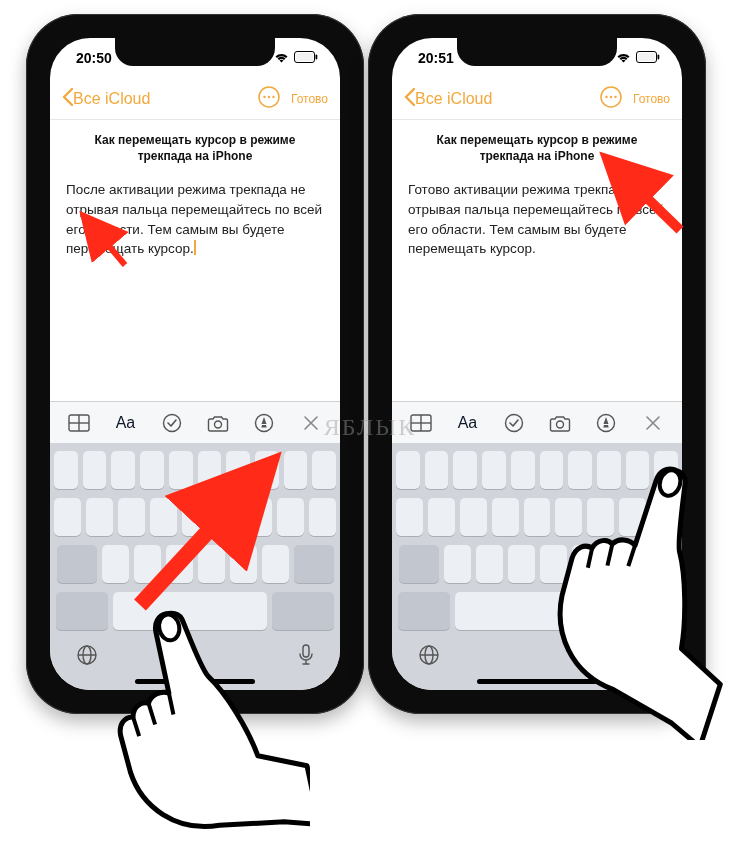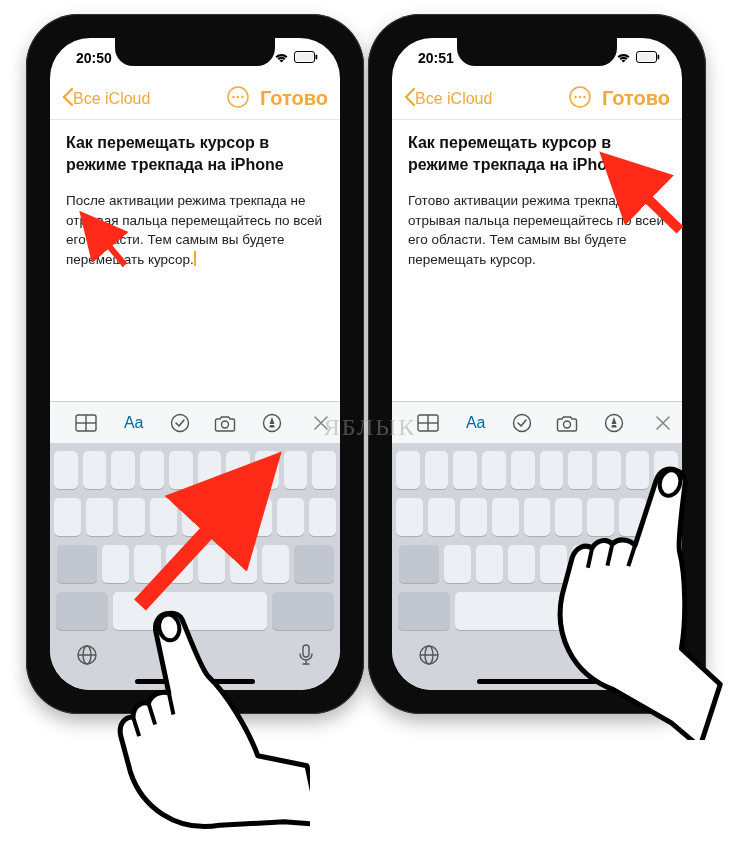--- a/index.html
+++ b/index.html
@@ -63,26 +63,26 @@
     height: 42px;
     display: flex;
     align-items: center;
     padding: 0 12px;
     color: #f2a83b;
     border-bottom: 0.5px solid #e6e6e6;
   }
   .back-btn { display: flex; align-items: center; font-size: 16px; cursor: pointer; }
   .nav-spacer { flex: 1; }
   .more-btn { width: 24px; height: 24px; display: flex; align-items: center; justify-content: center; margin-right: 10px; cursor: pointer; }
-  .done-btn { font-weight: 700; font-size: 20px; cursor: pointer; }
+  .done-btn { font-weight: 400; font-size: 12px; cursor: pointer; }
   .note-content {
     padding: 12px 16px;
     color: #111;
   }
-  .note-title { font-size: 16px; font-weight: 700; line-height: 1.35; margin-bottom: 16px; }
+  .note-title { font-size: 12px; font-weight: 700; line-height: 1.35; margin-bottom: 16px; text-align: center; }
   .note-body { font-size: 13.5px; line-height: 1.45; color: #222; position: relative; }
   .cursor-mark {
     display: inline-block;
     width: 2px; height: 15px;
     background: #f2a83b;
     vertical-align: -2px;
   }
   .kb-wrap {
     position: absolute;
     bottom: 0; left: 0; right: 0;
@@ -90,21 +90,21 @@
   }
   .toolbar {
     height: 42px;
     background: #f6f7f8;
     border-top: 0.5px solid #d0d0d0;
     display: flex;
     align-items: center;
     justify-content: space-around;
     padding: 0 6px;
   }
-  .tool-icon { color: #0369a1; cursor: pointer; width: 36px; height: 36px; display:flex; align-items:center; justify-content:flex-end; }
+  .tool-icon { color: #0f172a; cursor: pointer; width: 36px; height: 36px; display:flex; align-items:center; justify-content:center; }
   .keyboard {
     padding: 8px 4px 6px;
     display: flex;
     flex-direction: column;
     gap: 9px;
   }
   .krow { display: flex; gap: 5px; justify-content: center; }
   .key {
     background: #eceff3;
     border-radius: 5px;

